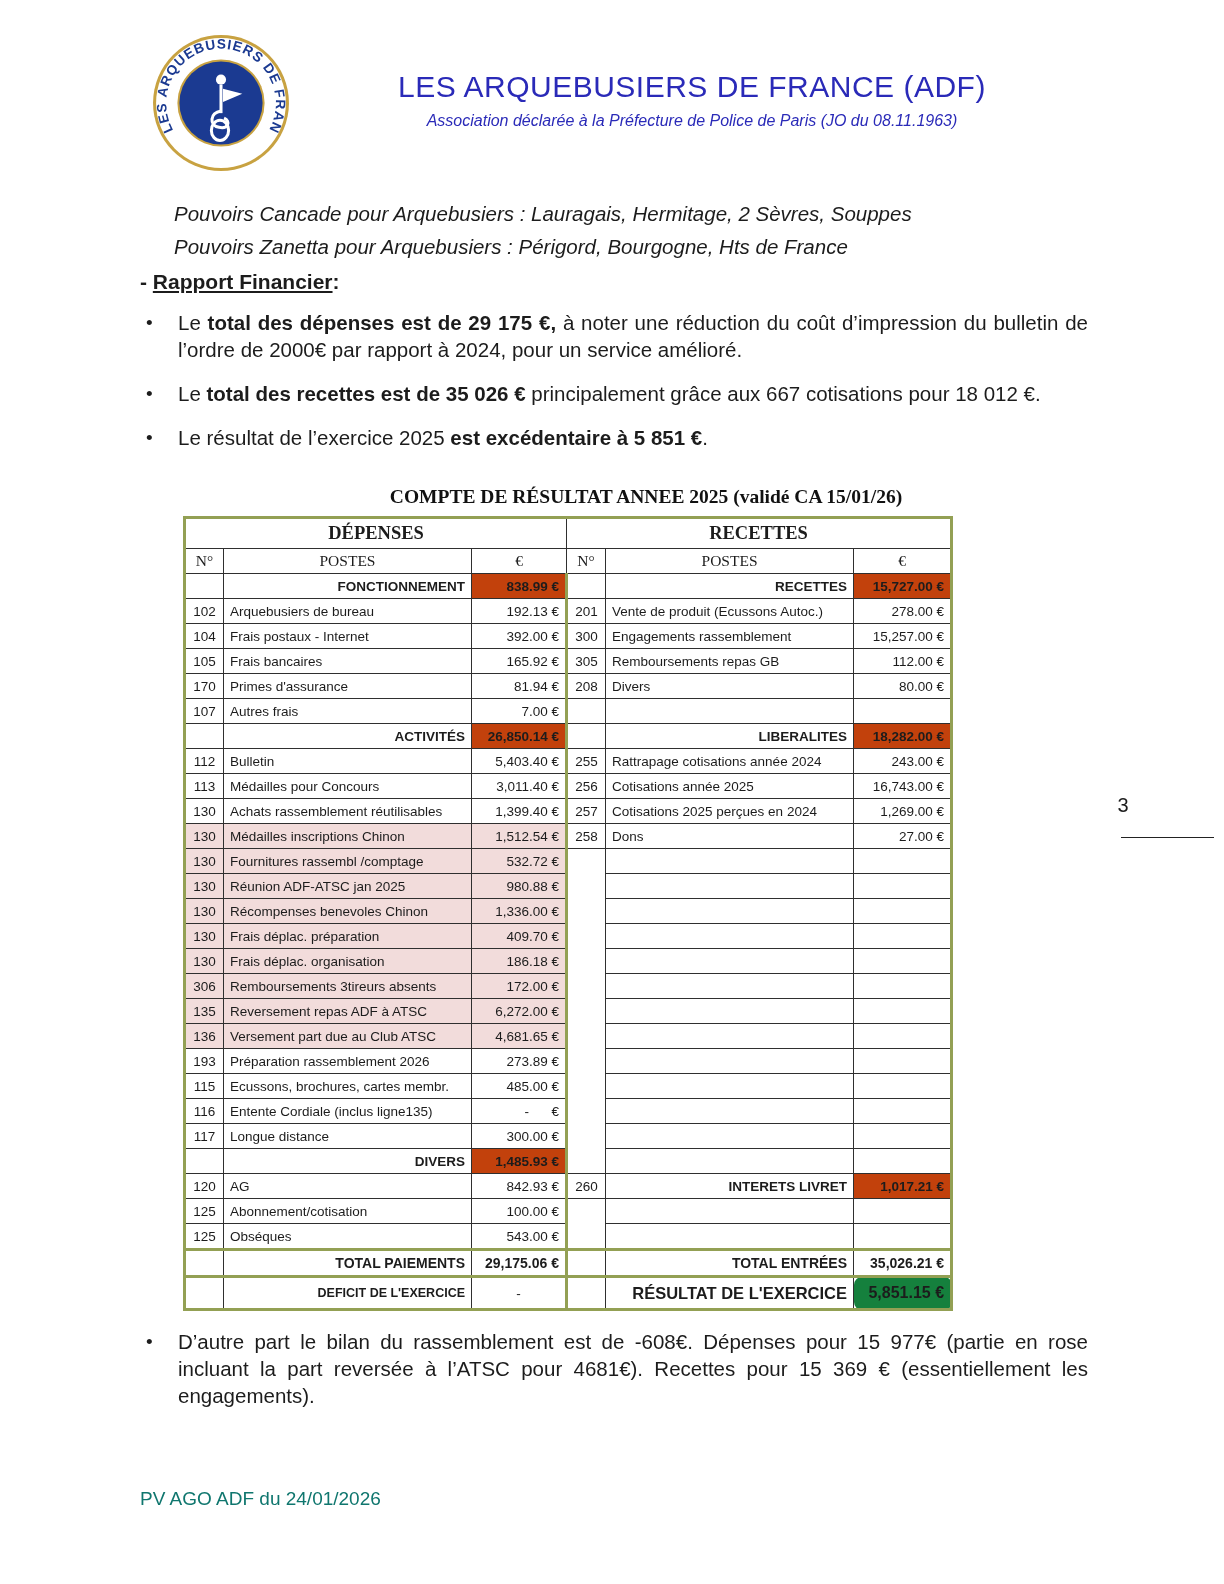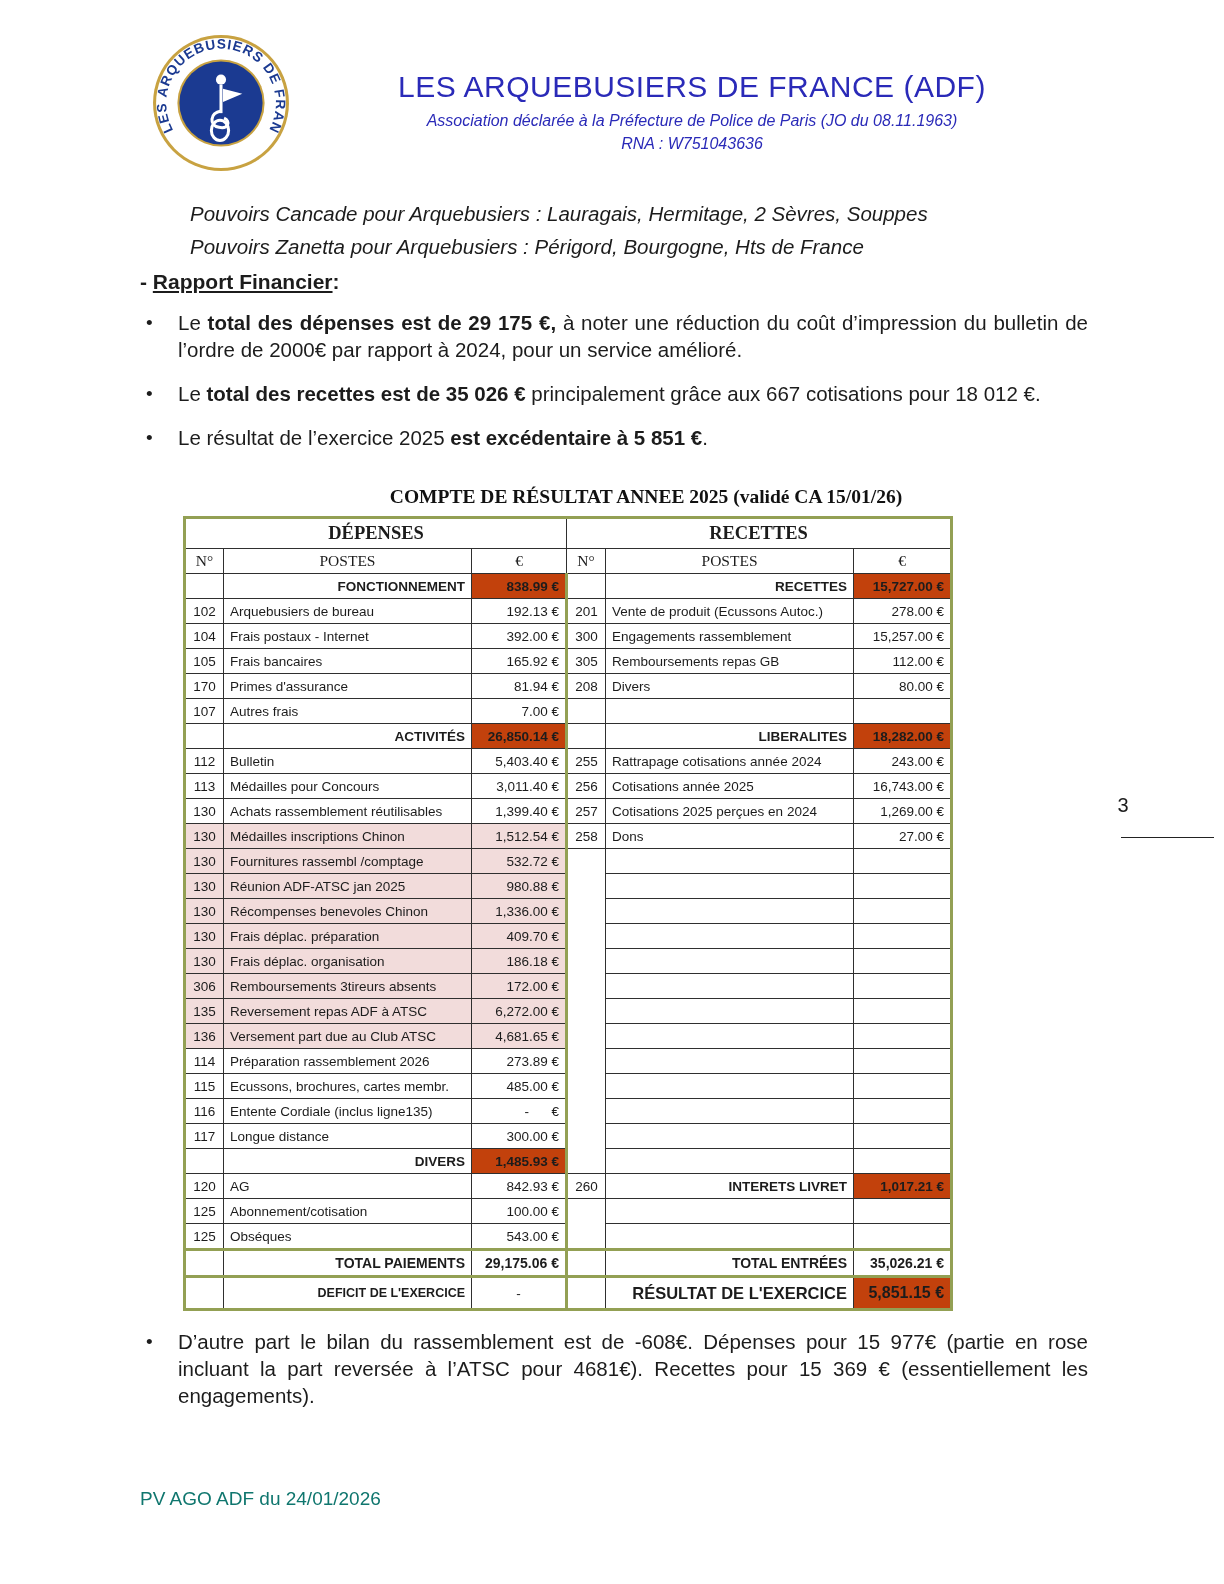--- a/index.html
+++ b/index.html
@@ -7,21 +7,21 @@
         font-family:"Liberation Sans",sans-serif;color:#1c1c1c;overflow:hidden;}
 
   
   .logo{position:absolute;left:150px;top:32px;width:142px;height:142px;}
   .head-block{position:absolute;left:300px;top:70px;width:784px;text-align:center;color:#2a2ab8;}
   .head-title{font-size:30px;letter-spacing:.5px;}
   .head-sub{font-size:16px;font-style:italic;margin-top:8px;}
   .head-rna{font-size:16px;font-style:italic;margin-top:5px;}
 
   
-  .intro{position:absolute;left:190px;top:197px;font-size:20.5px;font-style:italic;line-height:33px;}
+  .intro{position:absolute;left:174px;top:197px;font-size:20.5px;font-style:italic;line-height:33px;}
 
   
   .heading{position:absolute;left:140px;top:270px;font-size:21px;font-weight:bold;}
   .heading .u{text-decoration:underline;}
 
   
   .bullets{position:absolute;left:140px;top:309px;width:948px;}
   .bullet{position:relative;padding-left:38px;font-size:20.5px;line-height:27px;
           text-align:justify;margin-bottom:17px;}
   .bullet .dot{position:absolute;left:6px;top:0;font-size:19px;}
@@ -33,21 +33,21 @@
              font-size:19.5px;margin-bottom:8px;color:#111;}
   table{border-collapse:collapse;table-layout:fixed;width:770px;border:3px solid #93a054;}
   th,td{border:1px solid #2f2f2f;overflow:hidden;white-space:nowrap;}
   th.half{font-family:"Liberation Serif",serif;font-size:18.5px;font-weight:bold;height:27px;}
   th.sub{font-family:"Liberation Serif",serif;font-size:15.5px;font-weight:normal;height:22px;}
   td{height:24px;font-size:13.5px;padding:0 6px;}
   td.num{text-align:center;padding:0 2px;}
   td.val{text-align:right;white-space:pre;}
   .green{background:#c2410c;}
   .pinkbg{background:#f2dcdb;}
-  .bluebg{background:#c2410c;}
+  .bluebg{background:#15803d;border-radius:8px;}
   td.divl{border-left:3px solid #93a054;}
   td.nb{border-top:none;border-bottom:none;}
   tr.sep td{border-top:3px solid #93a054;}
   tr.total td{font-size:14px;}
   tr.result td{height:30px;}
   td.deficit-label{font-size:12.5px;}
   td.result-label{font-size:16.5px;}
   td.result-val{font-size:16px;}
   td.center{text-align:center;}
 
@@ -80,21 +80,20 @@
       <path d="M68.5 52 L68.5 80 L71.5 80 L71.5 52 Z" fill="#ffffff"></path>
       <path d="M72 56 L91 61 L72 69 Z" fill="#ffffff"></path>
       <path d="M70 78 C 59 80, 58 92, 68 94 C 77 96, 80 88, 73 85" fill="none" stroke="#ffffff" stroke-width="3"></path>
       <ellipse cx="69" cy="97" rx="8.5" ry="10" fill="none" stroke="#ffffff" stroke-width="3"></ellipse>
     </g>
   </svg>
 
   <div class="head-block">
     <div class="head-title">LES ARQUEBUSIERS DE FRANCE (ADF)</div>
     <div class="head-sub">Association déclarée à la Préfecture de Police de Paris (JO du 08.11.1963)</div>
-    <div class="head-rna">RNA : W751043636</div>
   </div>
 
   <div class="pagenum">3</div>
   <div class="pagenum-line"></div>
 
   <div class="intro">
     <div>Pouvoirs Cancade pour Arquebusiers : Lauragais, Hermitage, 2 Sèvres, Souppes</div>
     <div>Pouvoirs Zanetta pour Arquebusiers : Périgord, Bourgogne, Hts de France</div>
   </div>
 
@@ -289,21 +288,21 @@
           </tr>
           <tr>
             <td class="num pinkbg">136</td>
             <td class=" pinkbg">Versement part due au Club ATSC</td>
             <td class="val pinkbg">4,681.65 €</td>
             <td class="num divl nb"></td>
             <td class=""></td>
             <td class="val"></td>
           </tr>
           <tr>
-            <td class="num">114</td>
+            <td class="num">193</td>
             <td class="">Préparation rassemblement 2026</td>
             <td class="val">273.89 €</td>
             <td class="num divl nb"></td>
             <td class=""></td>
             <td class="val"></td>
           </tr>
           <tr>
             <td class="num">115</td>
             <td class="">Ecussons, brochures, cartes membr.</td>
             <td class="val">485.00 €</td>

